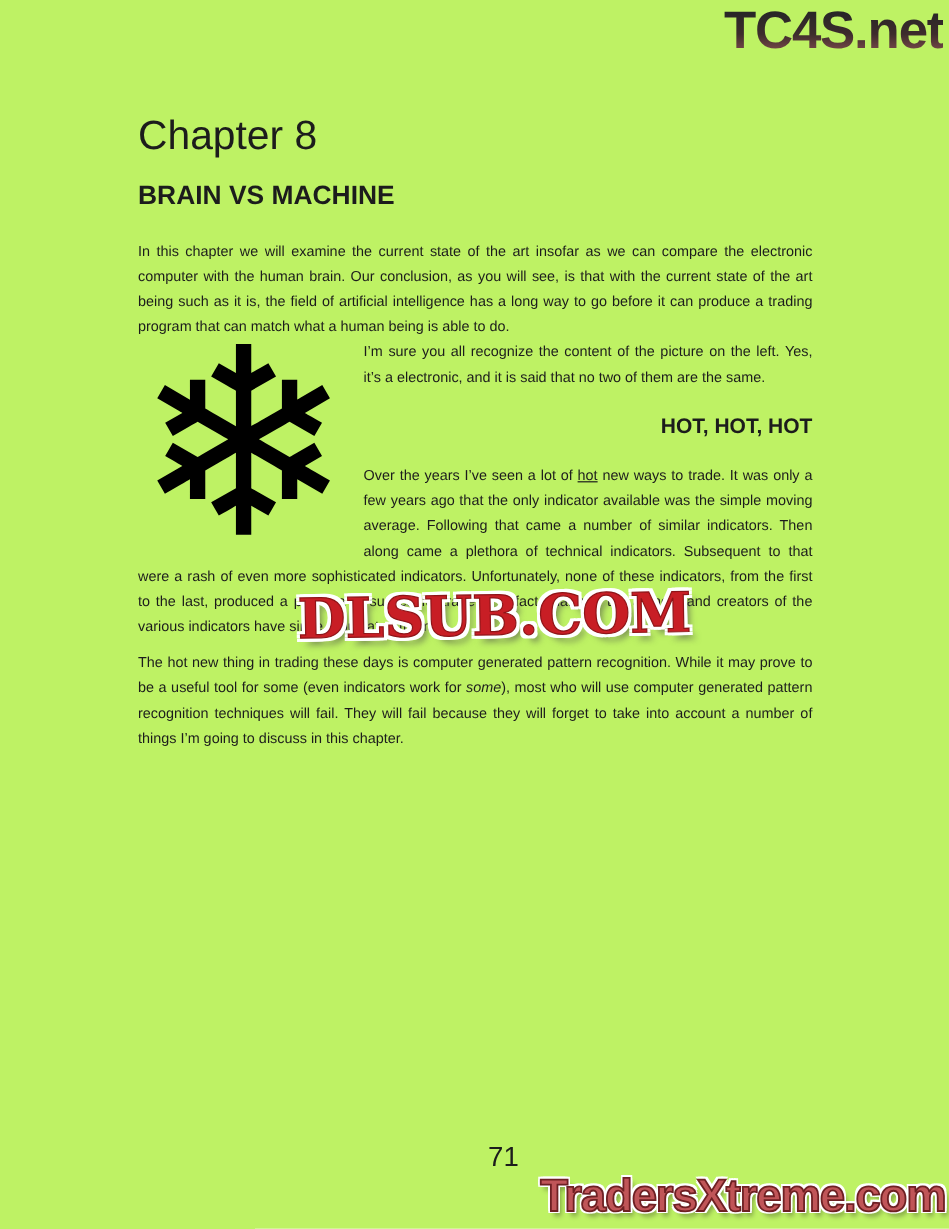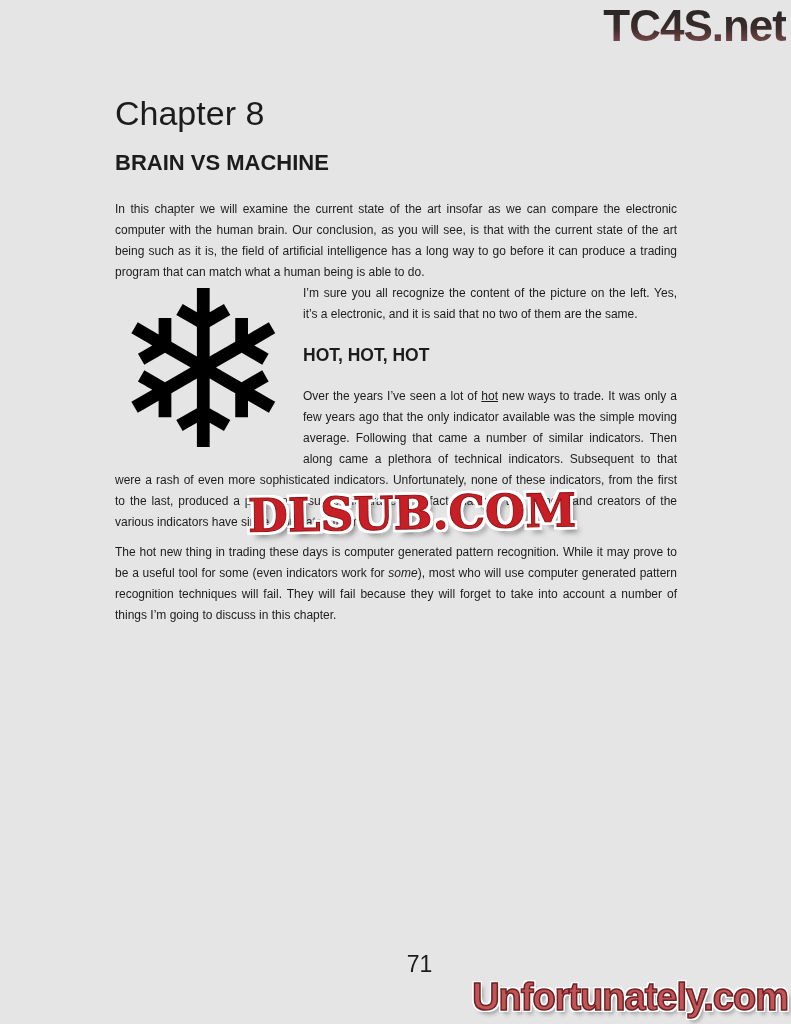--- a/index.html
+++ b/index.html
@@ -4,21 +4,21 @@
 <style>
   html, body { margin: 0; padding: 0; }
   body {
     width: 791px; height: 1024px;
     background: #ffffff;
     font-family: "Liberation Sans", "DejaVu Sans", sans-serif;
     color: #1c1c1c;
     position: relative;
     overflow: hidden;
   }
-  .page { position: absolute; inset: 0; background: #e5e5e5; }
+  .page { position: absolute; inset: 0; background: #bef264; }
 
   
   .tc4s {
     position: absolute; top: 1px; right: 5px;
     font-size: 44px; font-weight: bold; letter-spacing: -1px;
     color: #3a3a3a;
   }
   @supports ((-webkit-background-clip: text) or (background-clip: text)) {
     .tc4s {
       background: linear-gradient(180deg, #262626 15%, #3d2c2c 55%, #8a5252 92%);
@@ -42,21 +42,21 @@
   }
   .para {
     margin: 0;
     font-size: 12px; line-height: 21px;
     text-align: justify;
   }
   .gap { margin-top: 9px; }
   .section-heading {
     margin: 20px 0 20px 0;
     font-size: 17.5px; line-height: 21px; font-weight: bold;
-    text-align: left;
+    text-align: right;
   }
   .patterns { margin: 21px 0 16px 0; }
   .u { text-decoration: underline; }
   .i { font-style: italic; }
 
   
   .snowflake-box {
     float: left;
     width: 176px; height: 180px;
     margin: 3px 12px 0 0;
@@ -128,15 +128,15 @@
 
     <p class="para gap"><span>The hot new thing in trading these days is computer generated pattern recognition.  While it may prove to be a useful tool for some (even indicators work for </span><span class="i">some</span><span>), most who will use computer generated pattern recognition techniques will fail. They will fail because they will forget to take into account a number of things I’m going to discuss in this chapter.</span></p>
 
 
   </div>
 
   <div class="watermark">DLSUB.COM</div>
 
   <div class="page-number">71</div>
 
-  <div class="tx-logo">Unfortunately.com</div>
+  <div class="tx-logo">TradersXtreme.com</div>
 
 </div>
 
 </body></html>

